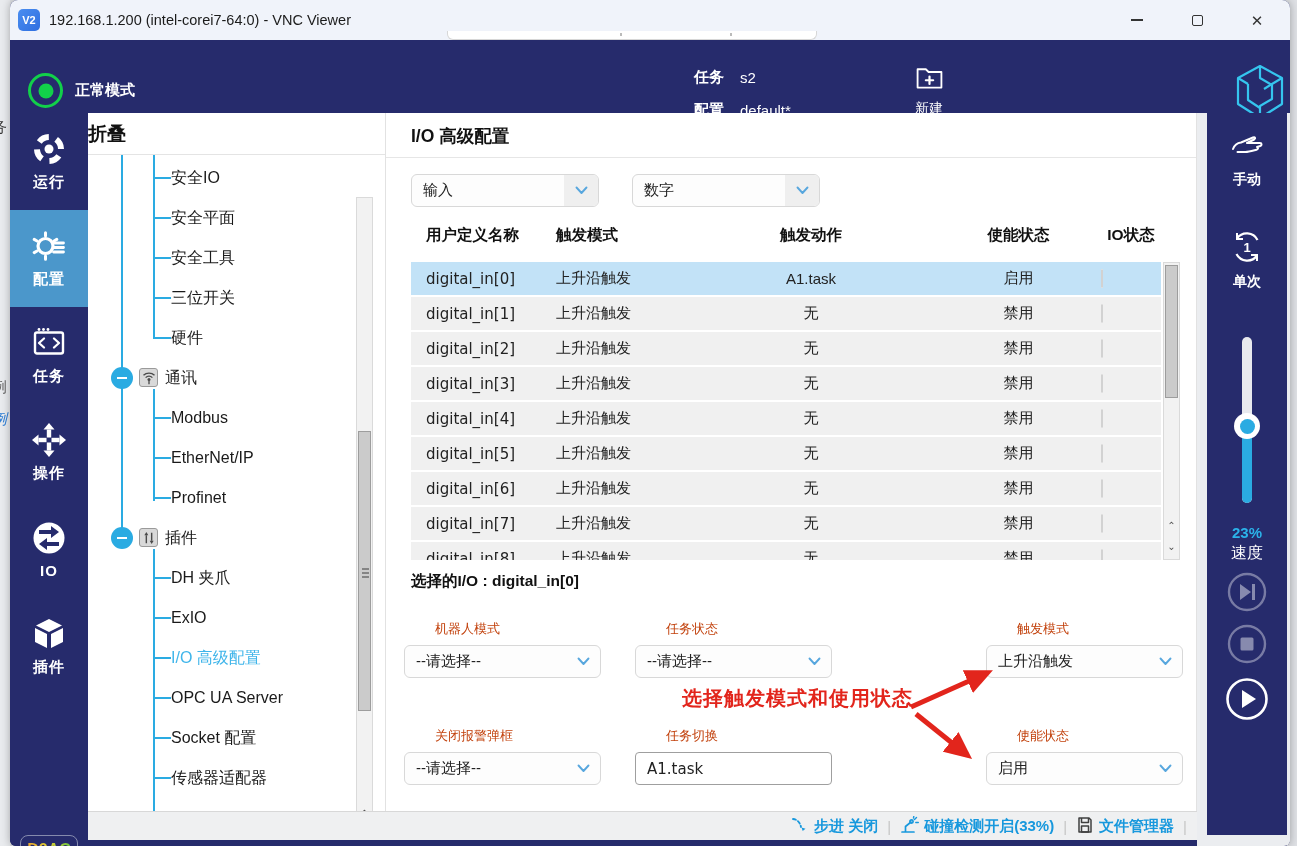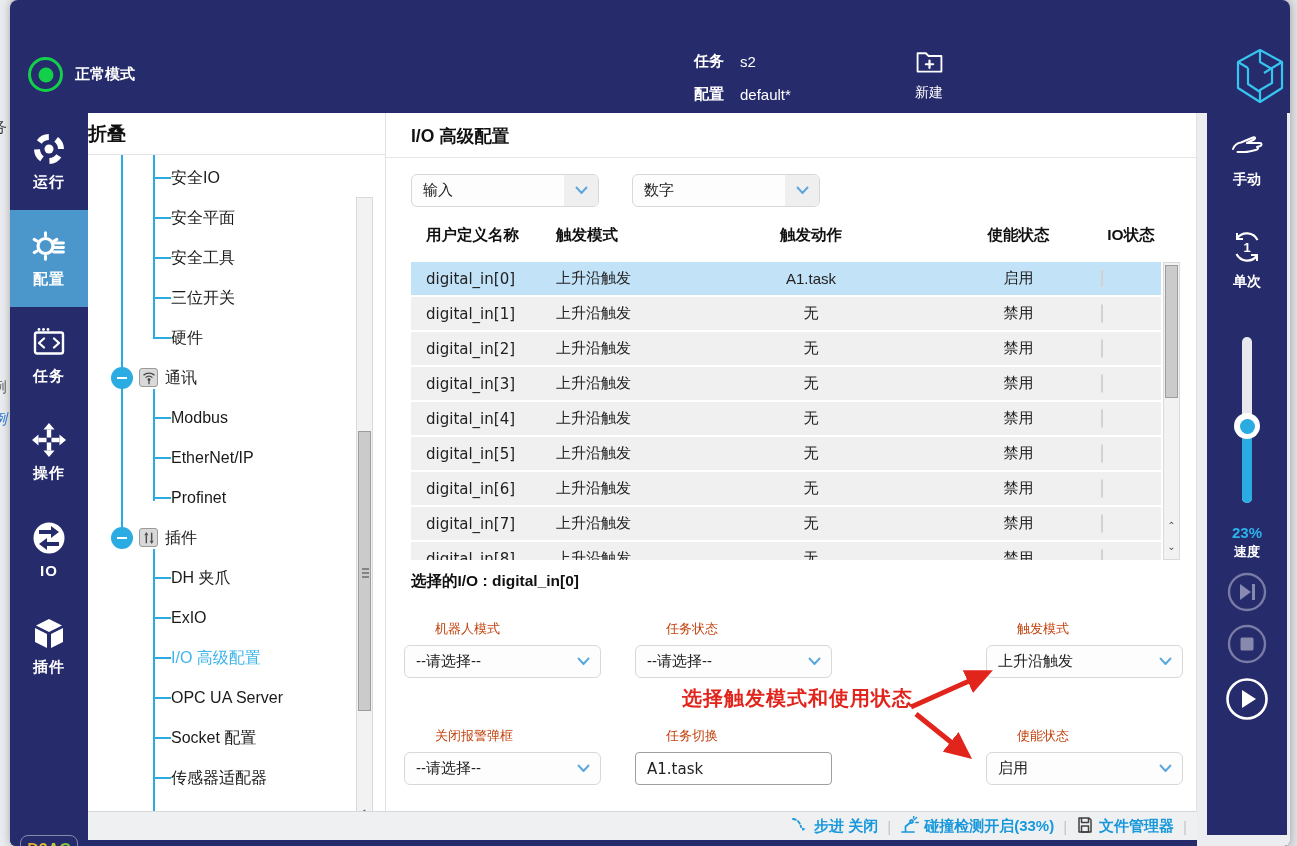--- a/index.html
+++ b/index.html
@@ -20,21 +20,21 @@
   .notch i { position:absolute; top:2px; width:2px; height:3px; background:#bbb; }
   .wc-group { position:absolute; right:10px; top:0; height:40px; display:flex; gap:14px; }
   .wc { width:46px; height:40px; display:flex; align-items:center; justify-content:center; }
   .wc-bar { width:12px; height:2px; background:#333; }
   .wc-box { width:11px; height:11px; border:1.5px solid #333; border-radius:2px; }
   .wc-x  { font-size:15px; color:#333; line-height:1; }
 
   .remote { position:absolute; left:0; top:40px; width:1280px; height:806px; background:#262b6c; }
 
   
-  .appbar { position:absolute; left:0; top:0; width:1280px; height:73px; }
+  .appbar { position:absolute; left:0; top:16px; width:1280px; height:73px; }
   .mode { position:absolute; left:18px; top:17px; display:flex; align-items:center; gap:12px; }
   .mode-dot { width:35px; height:35px; border:3.5px solid #12d04a; border-radius:50%; position:relative; }
   .mode-dot::after { content:""; position:absolute; left:50%; top:50%; transform:translate(-50%,-50%); width:15px; height:15px; border-radius:50%; background:#12d04a; }
   .mode-lb { color:#fff; font-size:15px; font-weight:bold; }
   .job-info { position:absolute; left:684px; top:5px; color:#fff; font-size:15px; }
   .job-row { height:33px; display:flex; align-items:center; }
   .job-row b { font-weight:bold; margin-right:16px; }
   .top-actions { position:absolute; left:885px; top:5px; display:flex; gap:12px;flex-direction:column; }
   .top-btn { width:68px; display:flex; flex-direction:column; align-items:center; gap:3px; color:#fff; font-size:14px; cursor:default; }
   .top-btn svg { width:33px; height:33px; }
@@ -102,21 +102,21 @@
 
   
   .right-panel { position:absolute; left:1197px; top:73px; width:80px; height:722px; background:#262b6c; border-radius:0 0 10px 10px; }
   .rp-item { position:absolute; width:100%; display:flex; flex-direction:column; align-items:center; gap:5px; color:#fff; font-size:14px; font-weight:bold; }
   .rp-item svg { width:36px; height:36px; }
   .rp-slider { position:absolute; left:35px; top:224px; width:10px; height:166px; background:#e8e9ee; border-radius:5px; }
   .rp-fill { position:absolute; left:0; top:88px; width:10px; height:78px; background:#2aabe2; border-radius:5px; }
   .rp-thumb { position:absolute; left:-8px; top:76px; width:26px; height:26px; background:#fff; border-radius:50%; display:flex; align-items:center; justify-content:center; }
   .rp-thumb i { width:15px; height:15px; background:#2aabe2; border-radius:50%; }
   .rp-speed { position:absolute; top:411px; width:100%; text-align:center; color:#2bb3ea; font-size:15px; font-weight:bold; }
-  .rp-speedlb { position:absolute; top:430px; width:100%; text-align:center; color:#fff; font-size:13px; font-weight:bold; }
+  .rp-speedlb { position:absolute; top:430px; width:100%; text-align:center; color:#fff; font-size:16px; font-weight:normal; }
   .rp-btn { position:absolute; left:20px; width:40px; height:40px; }
   .rp-btn svg { width:100%; height:100%; }
 
   
   .statusbar { position:absolute; left:78px; top:771px; width:1109px; height:29px; background:#eff0f1; border-top:1px solid #d8d8d8; display:flex; align-items:center; justify-content:flex-end; gap:9px; padding-right:10px; font-size:15px; }
   .sb-item { display:flex; align-items:center; gap:5px; color:#1798dd; font-weight:bold; white-space:nowrap; }
   .sb-sep { color:#c6c6c6; font-weight:normal; }
   .sb-addr { color:#8b8e92; font-weight:normal; font-family:"DejaVu Sans",sans-serif; font-size:14.5px; }
   .gap-strip { position:absolute; left:1187px; top:73px; width:10px; height:733px; background:#ebedf0; }
   .right-edge { position:absolute; left:1277px; top:73px; width:3px; height:733px; background:#ebedf0; }
@@ -128,20 +128,39 @@
 <div class="screen">
 
   <div class="sliver">
     <span style="top:118px;color:#333;">务</span>
     <span style="top:378px;color:#666;">例</span>
     <span style="top:410px;color:#2f7fd6;font-style:italic;">例</span>
   </div>
 
   <div class="vnc-window">
 
+    <div class="titlebar">
+      <div class="vnc-ico">V2</div>
+      <div class="tb-title">192.168.1.200 (intel-corei7-64:0) - VNC Viewer</div>
+      <div class="notch">
+          <i style="left:172px;"></i>
+          <i style="left:282px;"></i>
+        </div>
+      <div class="wc-group">
+        <div class="wc">
+            <div class="wc-bar"></div>
+          </div>
+        <div class="wc">
+            <div class="wc-box"></div>
+          </div>
+        <div class="wc">
+            <span class="wc-x">✕</span>
+          </div>
+      </div>
+    </div>
 
     <div class="remote">
 
       <div class="appbar">
         <div class="mode">
           <div class="mode-dot"></div>
           <div class="mode-lb">正常模式</div>
         </div>
         <div class="job-info">
           <div class="job-row">

